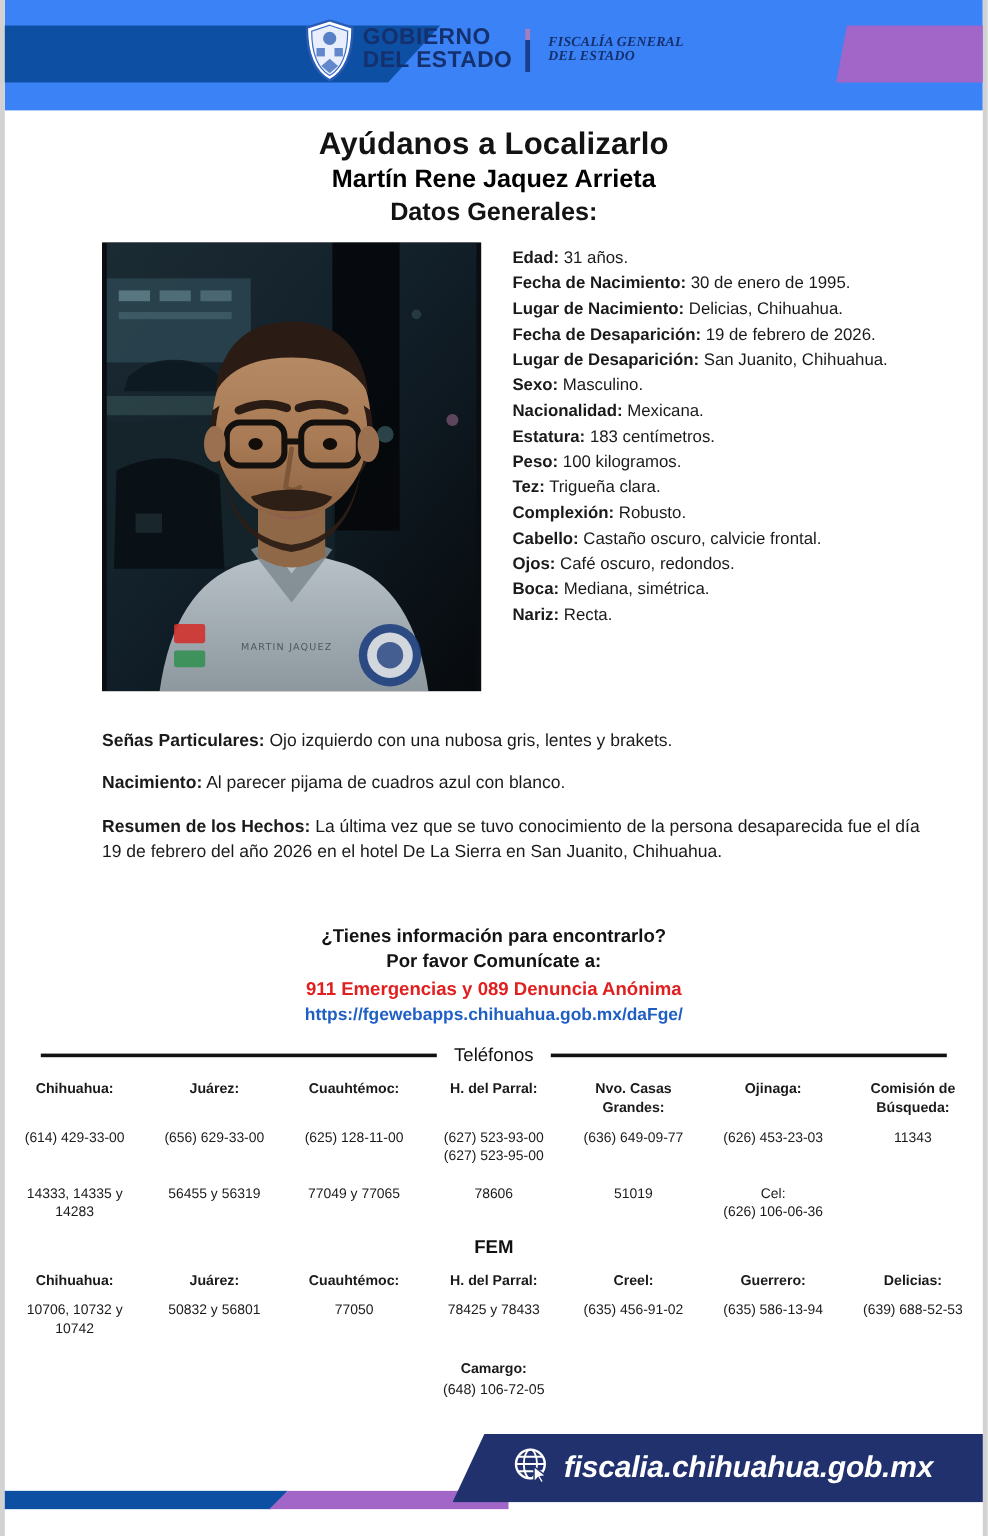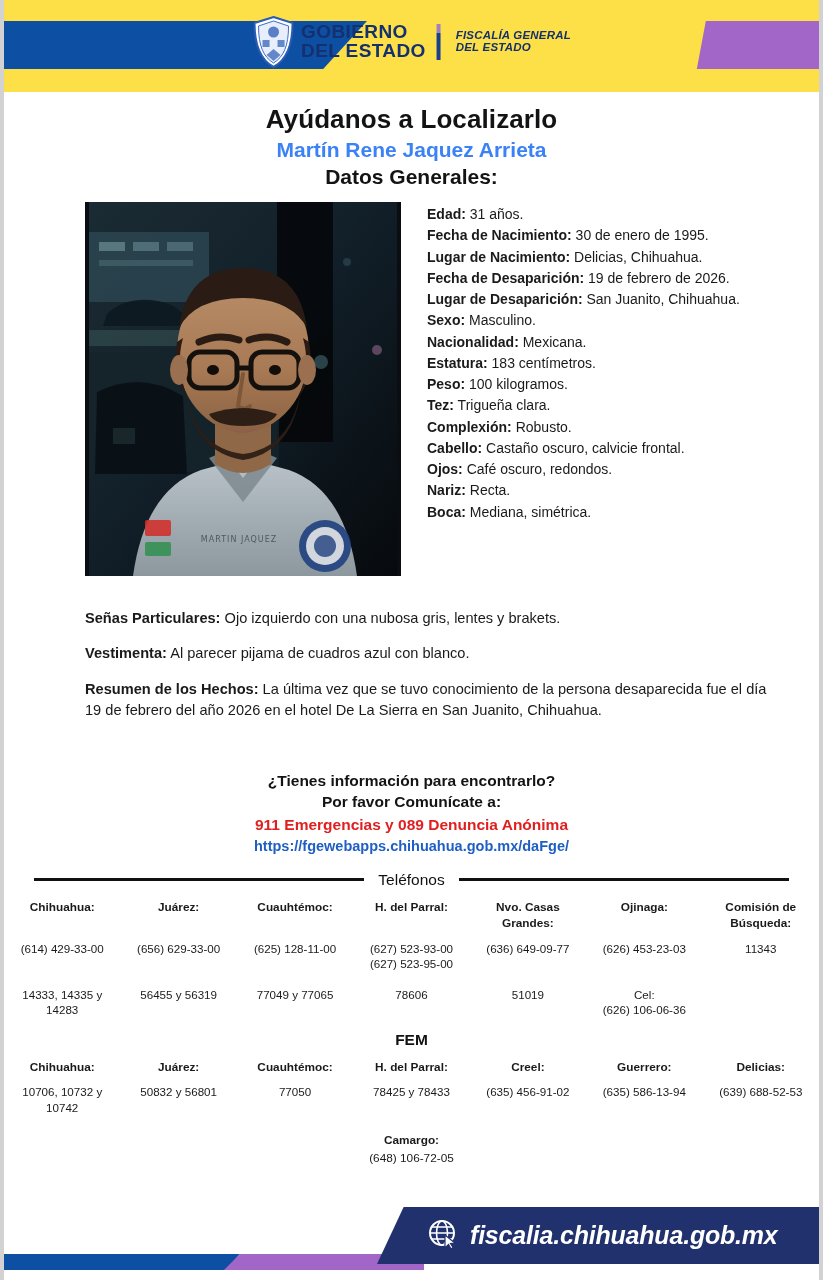--- a/index.html
+++ b/index.html
@@ -19,21 +19,21 @@
     background: #ffffff;
     overflow: hidden;
     border-left: 4px solid #d2d2d2;
     border-right: 4px solid #d2d2d2;
   }
 
   
   .header {
     position: relative;
     height: 92px;
-    background: #fde047;
+    background: #3b82f6;
   }
   .hdr-blue {
     position: absolute;
     left: -2px;
     top: 21px;
     width: 365px;
     height: 48px;
     background: #0d4fa3;
     clip-path: polygon(0 0, 100% 0, 88% 100%, 0 100%);
   }
@@ -75,34 +75,35 @@
   }
   .fiscalia-words {
     display: flex;
     flex-direction: column;
     line-height: 1.04;
     color: #15306e;
     font-weight: bold;
     font-style: italic;
     font-size: 11.5px;
     letter-spacing: 0.2px;
+    font-family: Liberation Serif, serif;
   }
 
   
   .titles { text-align: center; margin-top: 12px; }
   .title-main {
     font-size: 26px;
     font-weight: bold;
     color: #131313;
     letter-spacing: 0.1px;
   }
   .title-name {
     font-size: 21px;
     font-weight: bold;
-    color: #3b82f6;
+    color: #000000;
     margin-top: 3px;
   }
   .title-sub {
     font-size: 21px;
     font-weight: bold;
     color: #131313;
     margin-top: 3px;
   }
 
   
@@ -188,21 +189,21 @@
     line-height: 1.34;
   }
   table.phones tr.hdr td { font-weight: bold; font-size: 11.8px; padding-bottom: 6px; }
   table.phones tr.sp td { height: 9px; padding: 0; }
 
   
   .footer {
     position: absolute;
     left: 0;
     right: 0;
-    bottom: 4px;
+    bottom: 16px;
     height: 95px;
   }
   .f-navy {
     position: absolute;
     right: -2px;
     bottom: 12px;
     width: 444px;
     height: 57px;
     background: #20316e;
     clip-path: polygon(6% 0, 100% 0, 100% 100%, 0 100%);
@@ -372,28 +373,28 @@
         <div class="row"><b>Fecha de Desaparición:</b><span> 19 de febrero de 2026.</span></div>
         <div class="row"><b>Lugar de Desaparición:</b><span> San Juanito, Chihuahua.</span></div>
         <div class="row"><b>Sexo:</b><span> Masculino.</span></div>
         <div class="row"><b>Nacionalidad:</b><span> Mexicana.</span></div>
         <div class="row"><b>Estatura:</b><span> 183 centímetros.</span></div>
         <div class="row"><b>Peso:</b><span> 100 kilogramos.</span></div>
         <div class="row"><b>Tez:</b><span> Trigueña clara.</span></div>
         <div class="row"><b>Complexión:</b><span> Robusto.</span></div>
         <div class="row"><b>Cabello:</b><span> Castaño oscuro, calvicie frontal.</span></div>
         <div class="row"><b>Ojos:</b><span> Café oscuro, redondos.</span></div>
+        <div class="row"><b>Boca:</b><span> Mediana, simétrica.</span></div>
         <div class="row"><b>Nariz:</b><span> Recta.</span></div>
-        <div class="row"><b>Boca:</b><span> Mediana, simétrica.</span></div>
       </div>
   </div>
 
   <div class="notes">
       <p><b>Señas Particulares:</b><span> Ojo izquierdo con una nubosa gris, lentes y brakets.</span></p>
-      <p><b>Vestimenta:</b><span> Al parecer pijama de cuadros azul con blanco.</span></p>
+      <p><b>Nacimiento:</b><span> Al parecer pijama de cuadros azul con blanco.</span></p>
       <p><b>Resumen de los Hechos:</b><span> La última vez que se tuvo conocimiento de la persona desaparecida fue el día 19 de febrero del año 2026 en el hotel De La Sierra en San Juanito, Chihuahua.</span></p>
     </div>
 
   <div class="contact">
     <div class="c1">¿Tienes información para encontrarlo?</div>
     <div class="c2">Por favor Comunícate a:</div>
     <div class="c3">911 Emergencias y 089 Denuncia Anónima</div>
     <div class="c4">https://fgewebapps.chihuahua.gob.mx/daFge/</div>
   </div>
 

